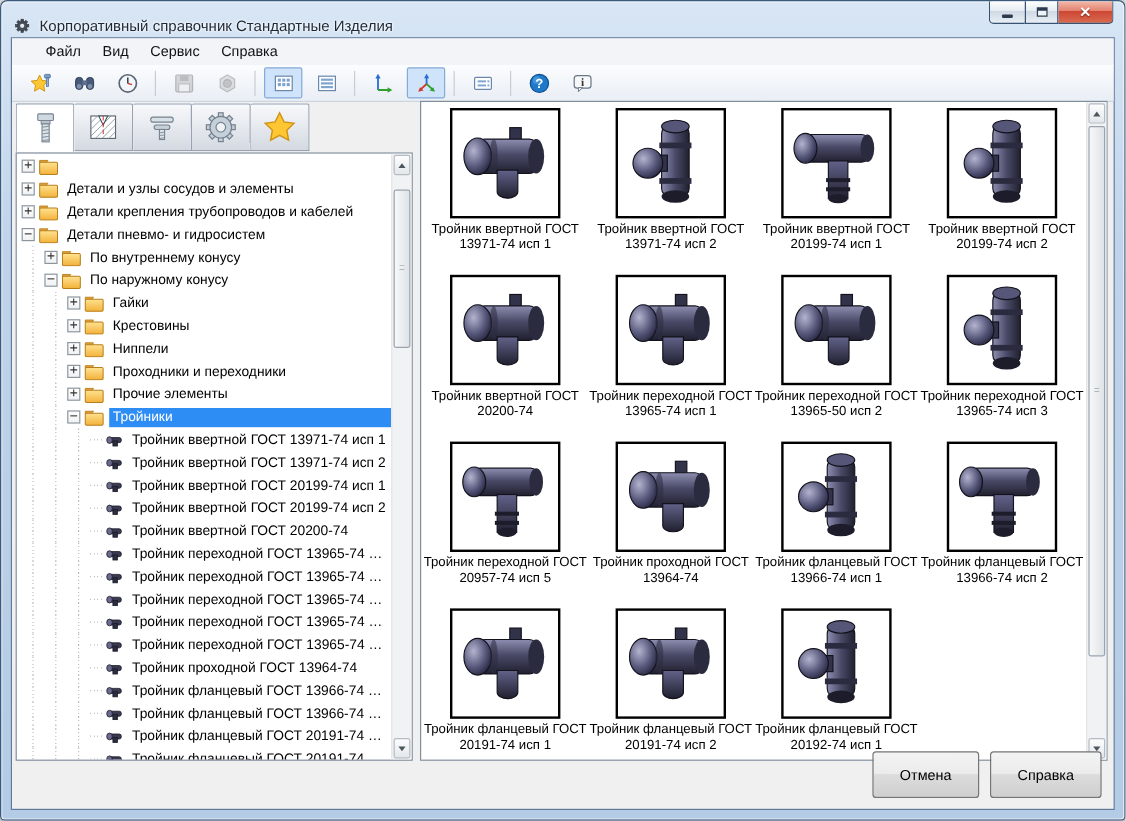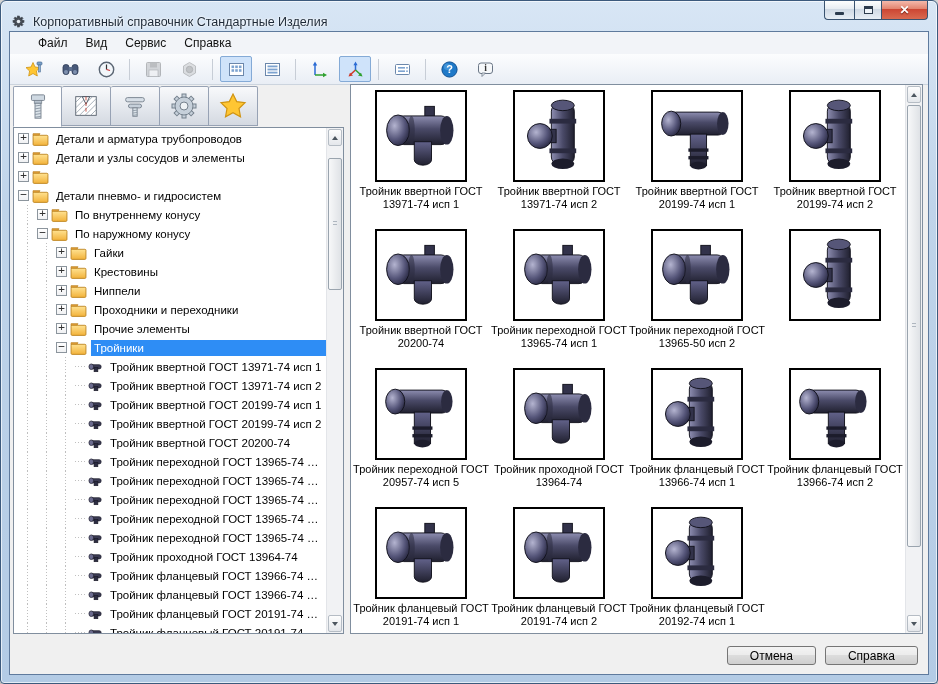--- a/index.html
+++ b/index.html
@@ -63,21 +63,21 @@
   .vscroll{position:absolute;top:0;bottom:0;right:0;width:17px;background:#f1f2f4;border-left:1px solid #e3e5e9;box-sizing:border-box;}
   .sbtn{position:absolute;left:1px;right:1px;height:15px;border:1px solid #b5bcc4;border-radius:2px;background:linear-gradient(#fdfdfd,#e4e7eb);display:flex;align-items:center;justify-content:center;}
   .sbtn.up{top:1px;} .sbtn.down{bottom:1px;}
   .arr-up{width:0;height:0;border-left:3.5px solid transparent;border-right:3.5px solid transparent;border-bottom:4.5px solid #4c565f;}
   .arr-down{width:0;height:0;border-left:3.5px solid transparent;border-right:3.5px solid transparent;border-top:4.5px solid #4c565f;}
   .sthumb{position:absolute;left:1px;right:1px;border:1px solid #9aa4ae;border-radius:2px;background:linear-gradient(90deg,#f7f8f9,#dfe2e6);}
   .sthumb::after{content:"";position:absolute;left:4px;right:4px;top:50%;height:5px;margin-top:-3px;
     background-image:repeating-linear-gradient(to bottom,#aeb6bf 0 1px,transparent 1px 3px);}
   
   .footer-btns{position:absolute;right:10px;bottom:9px;display:flex;gap:9px;}
-  .btn{min-width:74px;height:19px;border:1px solid #757575;border-radius:3px;font-size:12px;color:#000;
+  .btn{min-width:74px;height:39px;border:1px solid #757575;border-radius:3px;font-size:12px;color:#000;
     background:linear-gradient(#f3f3f3,#ebebeb 50%,#dcdcdc 50%,#cfcfcf);display:flex;align-items:center;justify-content:center;padding:0 22px;box-sizing:border-box;}
 </style>
 </head>
 <body>
 
 <svg width="0" height="0" style="position:absolute">
   <defs>
     <linearGradient id="gFold" x1="0" y1="0" x2="0" y2="1">
       <stop offset="0" stop-color="#ffe291"></stop>
         <stop offset="1" stop-color="#f2b23a"></stop>
@@ -344,36 +344,36 @@
     </div>
 
     <div class="tree-panel">
       <div class="tree-rows">
           <div class="trow">
             <span class="toggle">+</span>
             <svg class="fico" viewBox="0 0 16 13">
               <path d="M1 3.5h5l1.5-2H1z" fill="#e8a33d" stroke="#b87e19" stroke-width=".7"></path>
               <rect x="1" y="3" width="14" height="9.5" rx="1" fill="url(#gFold)" stroke="#b87e19" stroke-width=".8"></rect>
             </svg>
-            <span class="tlabel">Детали и арматура трубопроводов</span>
           </div>
           <div class="trow">
             <span class="toggle">+</span>
             <svg class="fico" viewBox="0 0 16 13">
               <path d="M1 3.5h5l1.5-2H1z" fill="#e8a33d" stroke="#b87e19" stroke-width=".7"></path>
               <rect x="1" y="3" width="14" height="9.5" rx="1" fill="url(#gFold)" stroke="#b87e19" stroke-width=".8"></rect>
             </svg>
             <span class="tlabel">Детали и узлы сосудов и элементы</span>
           </div>
           <div class="trow">
             <span class="toggle">+</span>
             <svg class="fico" viewBox="0 0 16 13">
               <path d="M1 3.5h5l1.5-2H1z" fill="#e8a33d" stroke="#b87e19" stroke-width=".7"></path>
               <rect x="1" y="3" width="14" height="9.5" rx="1" fill="url(#gFold)" stroke="#b87e19" stroke-width=".8"></rect>
             </svg>
+            <span class="tlabel">Детали крепления трубопроводов и кабелей</span>
           </div>
           <div class="trow">
             <span class="toggle">−</span>
             <svg class="fico" viewBox="0 0 16 13">
               <path d="M1 3.5h5l1.5-2H1z" fill="#e8a33d" stroke="#b87e19" stroke-width=".7"></path>
               <rect x="1" y="3" width="14" height="9.5" rx="1" fill="url(#gFold)" stroke="#b87e19" stroke-width=".8"></rect>
             </svg>
             <span class="tlabel">Детали пневмо- и гидросистем</span>
           </div>
           <div class="trow">
@@ -673,20 +673,21 @@
               </svg>
             </div>
             <div class="gcap">Тройник переходной ГОСТ 13965-50 исп 2</div>
           </div>
           <div class="gcell">
             <div class="thumb">
               <svg viewBox="0 0 90 90">
                 <use href="#tee-v"></use>
               </svg>
             </div>
+            <div class="gcap">Тройник переходной ГОСТ 13965-74 исп 3</div>
           </div>
           <div class="gcell">
             <div class="thumb">
               <svg viewBox="0 0 90 90">
                 <use href="#tee-t"></use>
               </svg>
             </div>
             <div class="gcap">Тройник переходной ГОСТ 20957-74 исп 5</div>
           </div>
           <div class="gcell">

